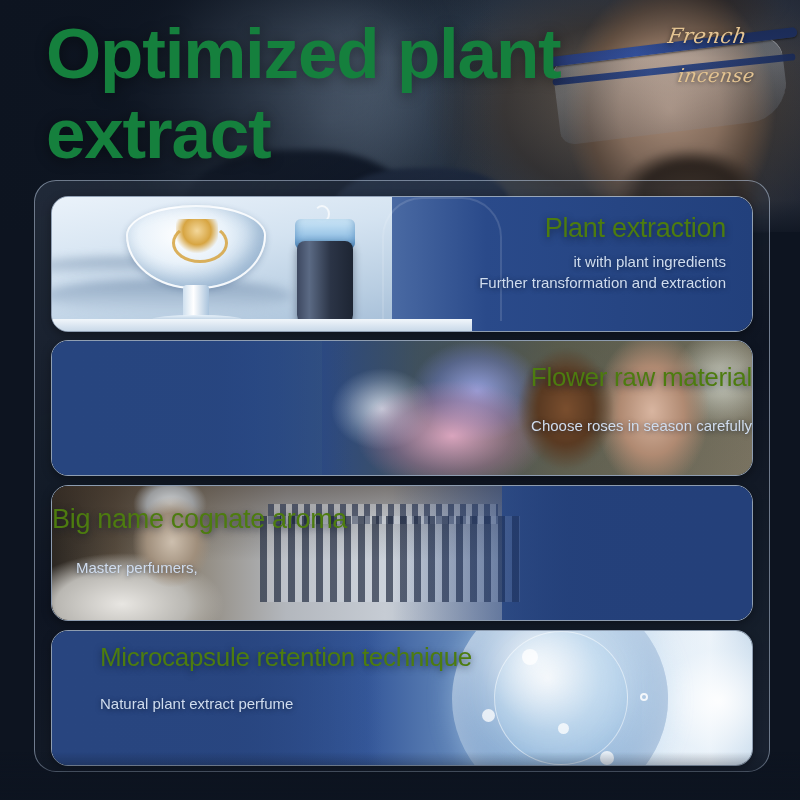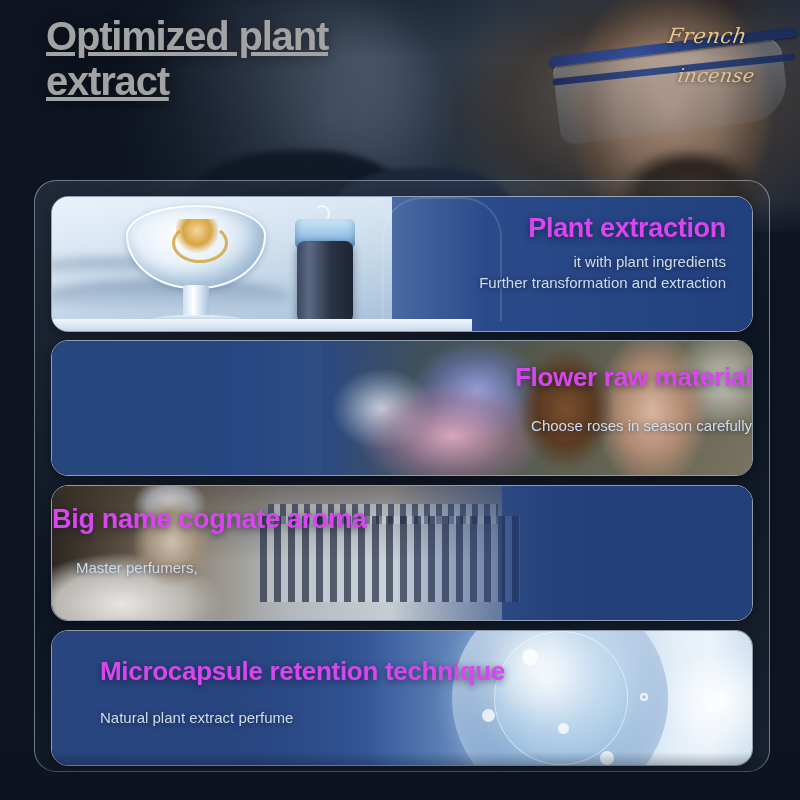--- a/index.html
+++ b/index.html
@@ -89,26 +89,25 @@
   .hero-photo .vignette {
     position:absolute; inset:0;
     background:
       linear-gradient(90deg, rgba(13,20,32,.97) 0%, rgba(13,20,32,.78) 22%, rgba(13,20,32,.25) 46%, rgba(13,20,32,0) 62%),
       linear-gradient(180deg, rgba(13,20,32,.35) 0%, rgba(13,20,32,0) 25%, rgba(13,20,32,.30) 86%, rgba(13,20,32,.85) 100%);
   }
 
   
   .hero-title {
     position:absolute; left:46px; top:14px; width:600px;
-    color:#a3a3a3;
-    font-size:40px; line-height:1.13; font-weight:bold;
+    color:#15803d;
+    font-size:71px; line-height:1.13; font-weight:bold;
     letter-spacing:-1.2px;
     text-shadow:0 2px 14px rgba(0,0,0,.45);
     z-index:6;
-    text-decoration:underline;
   }
 
   
   .brand-script {
     position:absolute; right:22px; top:24px;
     z-index:7; text-align:left; width:110px;
   }
   .brand-script span {
     display:block;
     font-family:"DejaVu Serif", serif;
@@ -136,21 +135,21 @@
     position:absolute; left:51px; width:702px; height:136px;
     border-radius:17px;
     border:1.5px solid rgba(190,208,230,.72);
     overflow:hidden;
     z-index:5;
     box-shadow:0 3px 10px rgba(0,0,0,.35);
   }
   .card .art { position:absolute; inset:0; }
   .card .txt { position:absolute; inset:0; padding:16px 26px; }
 
-  .c-title { color:#d946ef; font-weight:bold; letter-spacing:-.3px;
+  .c-title { color:#4d7c0f; font-weight:normal; letter-spacing:-.3px;
              font-size:26px; line-height:1.14; text-shadow:0 2px 7px rgba(10,20,40,.6); }
   .c-sub   { color:#cfdcee; font-size:15px; line-height:1.42; text-shadow:0 1px 5px rgba(10,20,40,.6); }
 
   
   #card1 { top:196px; }
   #card1 .art {
     background:linear-gradient(90deg,#dfe9f4 0%, #cfdcec 18%, #9fb6d2 33%, #4b6ba4 48%, #2a4a8a 62%, #22407c 100%);
   }
   #card1 .sky {
     position:absolute; left:0; top:0; width:340px; height:136px;
@@ -305,21 +304,21 @@
   #card4 .d4 { left:430px; top:78px; width:13px; height:13px; }
   #card4 .d5 { left:588px; top:62px; width:8px; height:8px; border:2px solid rgba(255,255,255,.85); background:transparent; }
   #card4 .glow {
     position:absolute; left:590px; top:-10px; width:170px; height:160px;
     background:radial-gradient(ellipse at 45% 50%, rgba(255,255,255,.92) 0%, rgba(232,242,250,.5) 45%, rgba(220,235,248,0) 78%);
   }
   #card4 .fade-l {
     position:absolute; left:0; top:0; width:330px; height:136px;
     background:linear-gradient(90deg, rgba(40,69,127,1) 0%, rgba(40,69,127,.9) 55%, rgba(40,69,127,0) 100%);
   }
-  #card4 .txt { padding:26px 0 0 48px; }
+  #card4 .txt { padding:12px 0 0 48px; }
   #card4 .c-title { font-size:26px; }
   #card4 .c-sub { margin-top:20px; }
 
   
   .bottom-fade {
     position:absolute; left:0; bottom:0; width:800px; height:48px;
     background:linear-gradient(180deg, rgba(13,20,32,0), rgba(13,20,32,1));
     z-index:8; pointer-events:none;
   }
 </style>

